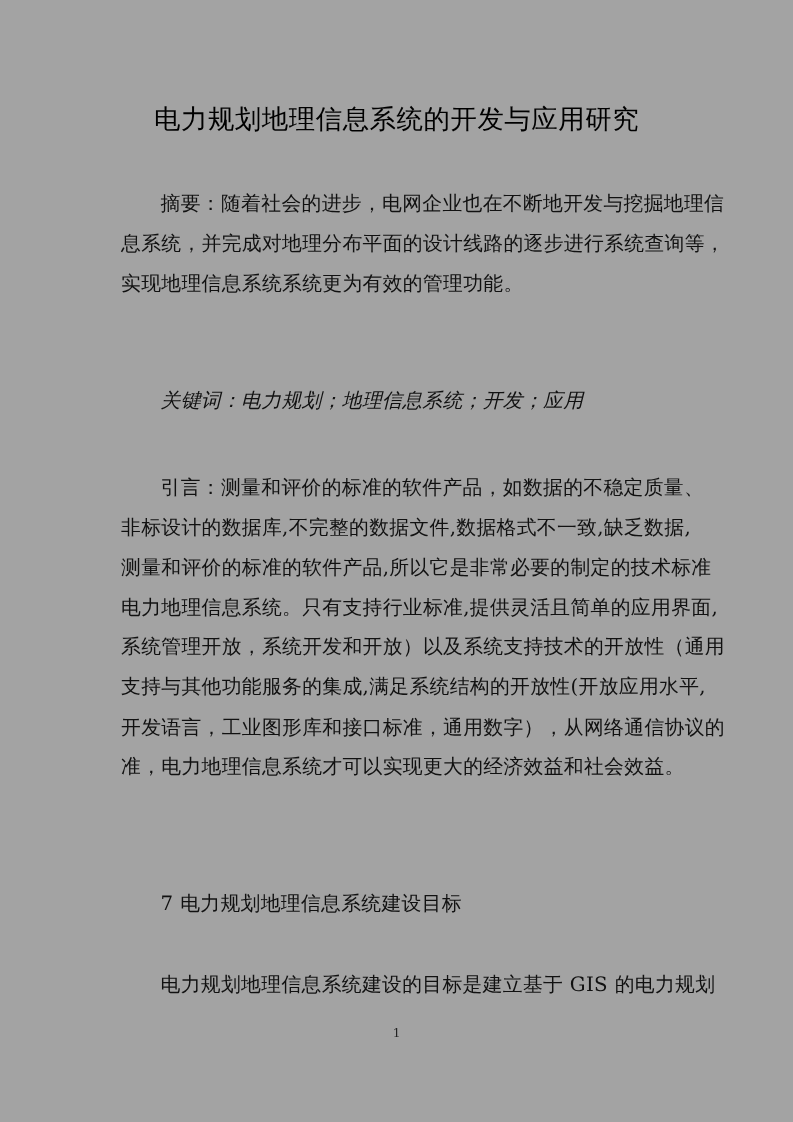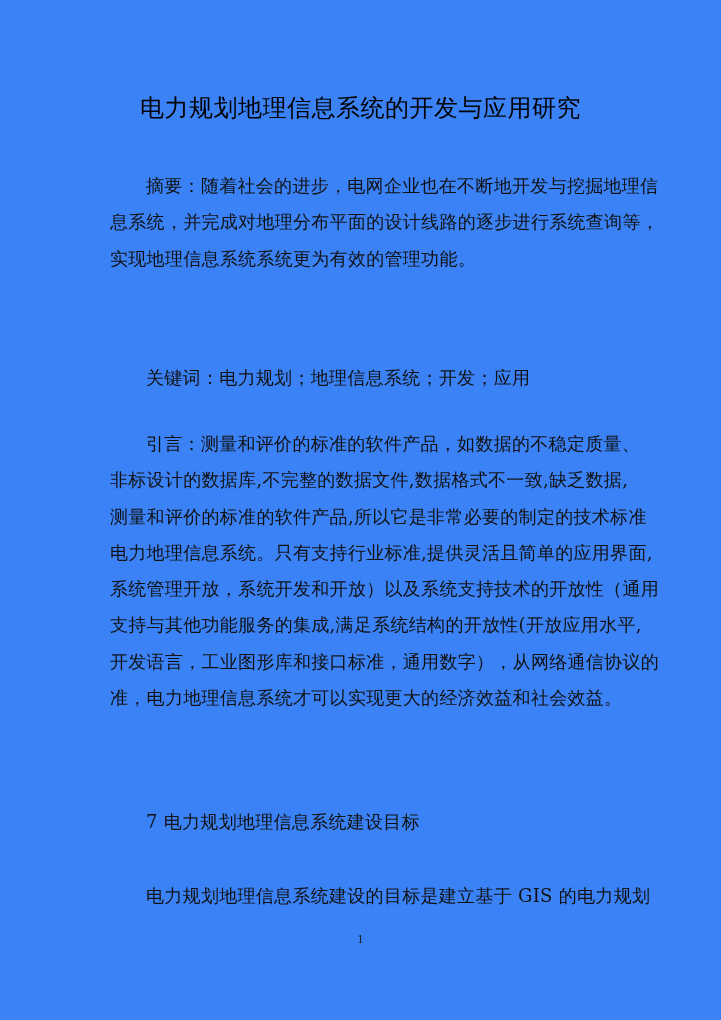--- a/index.html
+++ b/index.html
@@ -13,21 +13,21 @@
       position: relative;
       overflow: hidden;
       font-family: "DejaVu Serif", "Liberation Serif", serif;
       color: #111111;
     }
     .page {
       position: absolute;
       left: 0; top: 0;
       width: 721px;
       height: 1020px;
-      background: #3b82f6;
+      background: #a3a3a3;
     }
     .title {
       position: absolute;
       left: 0;
       width: 721px;
       top: 92px;
       text-align: center;
       font-size: 24px;
       line-height: 32px;
       letter-spacing: 0.5px;
@@ -47,21 +47,21 @@
     .line {
       display: block;
       white-space: nowrap;
       text-align: justify;
       text-align-last: justify;
     }
     .line.last {
       text-align-last: left;
     }
     .p-abstract { top: 168px; }
-    .p-keywords { top: 360px; }
+    .p-keywords { top: 347px; font-style: italic; }
     .p-intro    { top: 426px; }
     .p-section  { top: 804px; }
     .p-body     { top: 878px; }
     .indent-line {
       padding-left: 36px;
     }
     .page-number {
       position: absolute;
       left: 0;
       width: 721px;

